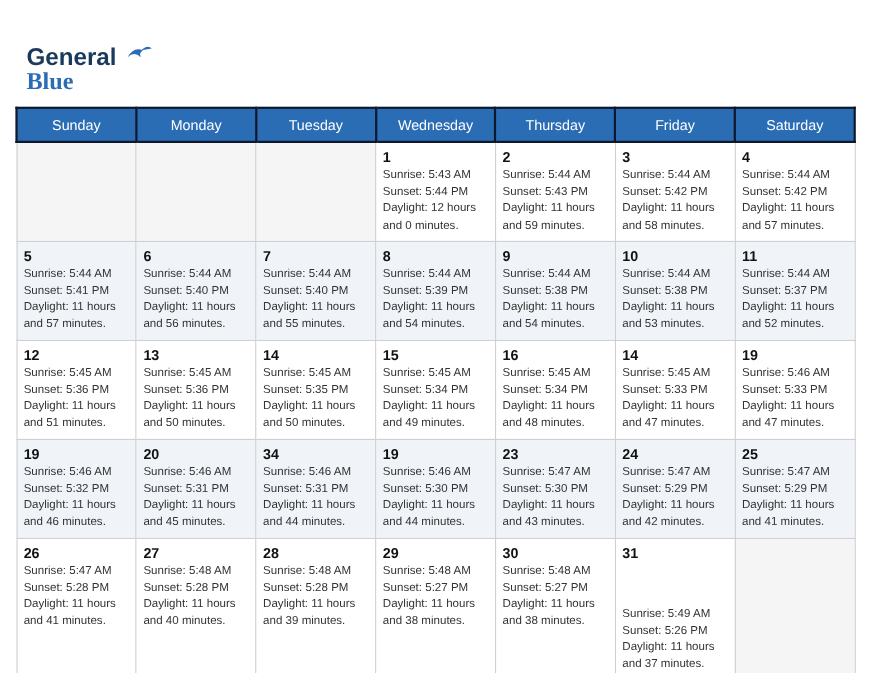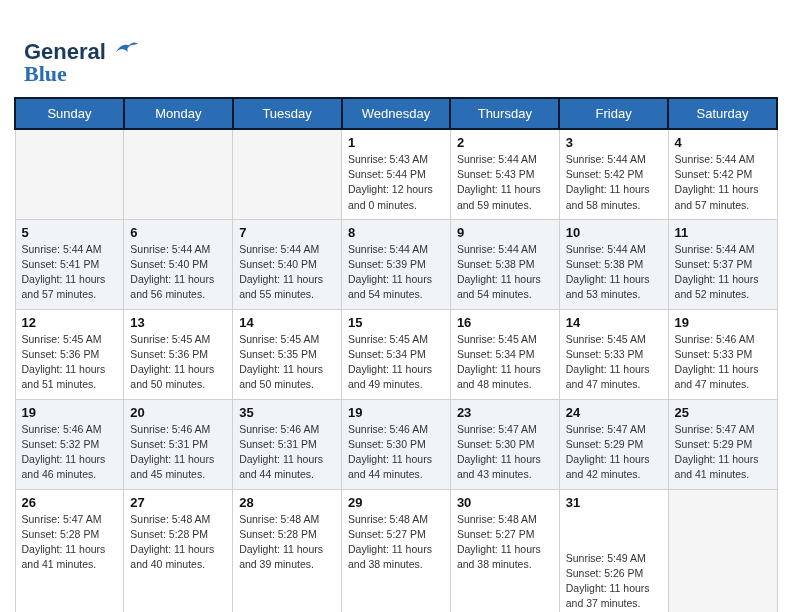--- a/index.html
+++ b/index.html
@@ -264,21 +264,21 @@
 and 46 minutes.</div>
           </td>
           <td>
             <span class="day-num">20</span>
             <div class="day-info" style="white-space: pre-line;">Sunrise: 5:46 AM
 Sunset: 5:31 PM
 Daylight: 11 hours
 and 45 minutes.</div>
           </td>
           <td>
-            <span class="day-num">35</span>
+            <span class="day-num">34</span>
             <div class="day-info" style="white-space: pre-line;">Sunrise: 5:46 AM
 Sunset: 5:31 PM
 Daylight: 11 hours
 and 44 minutes.</div>
           </td>
           <td>
             <span class="day-num">19</span>
             <div class="day-info" style="white-space: pre-line;">Sunrise: 5:46 AM
 Sunset: 5:30 PM
 Daylight: 11 hours

